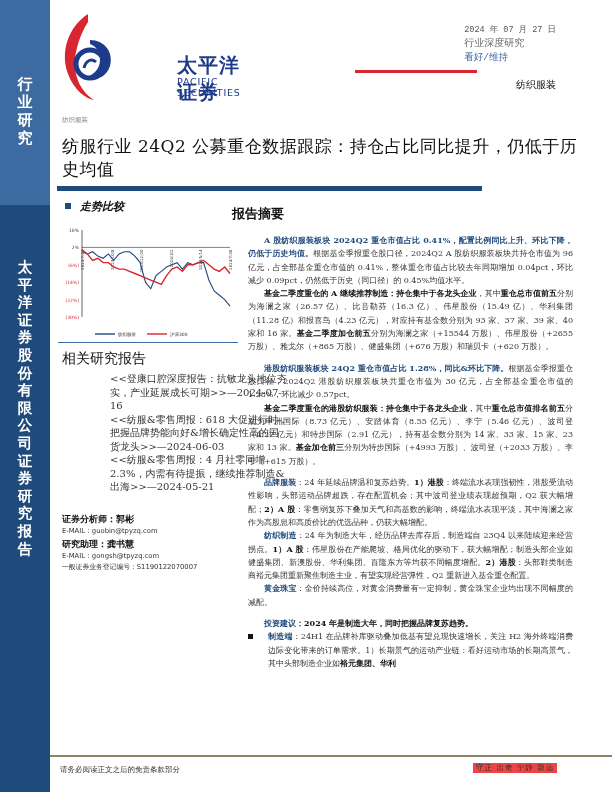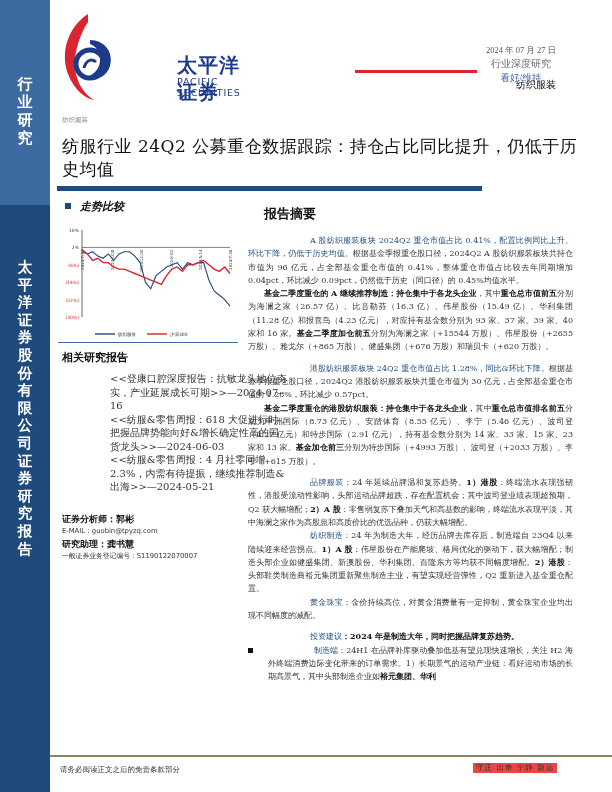--- a/index.html
+++ b/index.html
@@ -10,50 +10,50 @@
   .sidebar-bottom { position: absolute; left: 0; top: 205px; width: 50px; height: 587px; background: #1f4a7c; }
   .vtext { position: absolute; left: 0; width: 50px; text-align: center; color: #fff; font-weight: bold; font-size: 15px; line-height: 18px; }
   .vtext span { display: block; }
   .vtext-1 { top: 75px; }
   .vtext-2 { top: 258px; font-size: 14.5px; line-height: 17.6px; }
 
   .logo { position: absolute; left: 60px; top: 12px; width: 180px; height: 90px; }
   .logo-cn { position: absolute; left: 117px; top: 40px; font-family: "DejaVu Sans", sans-serif; font-weight: bold; font-size: 20px; color: #1e3a8a; letter-spacing: 1px; }
   .logo-en { position: absolute; left: 117px; top: 64px; font-family: "DejaVu Sans", sans-serif; font-size: 9.5px; color: #1e3a8a; letter-spacing: 0.8px; }
 
-  .hdr-right { position: absolute; right: 56px; top: 24px; text-align: center; font-family: Liberation Serif, serif; margin-top: 20px; }
+  .hdr-right { position: absolute; right: 56px; top: 24px; text-align: left; font-family: Liberation Mono, monospace; }
   .hdr-date { font-size: 8.5px; color: #555; line-height: 13px; }
   .hdr-type { font-size: 10px; color: #666; line-height: 14px; }
   .hdr-rating { font-size: 9.5px; color: #3d6aa0; line-height: 14px; }
   .hdr-redline { position: absolute; left: 355px; top: 70px; width: 122px; height: 3px; background: #d9252f; }
   .hdr-sector { position: absolute; right: 56px; top: 78px; font-family: "DejaVu Sans", sans-serif; font-size: 10px; color: #111; }
 
   .crumb { position: absolute; left: 62px; top: 116px; font-size: 6.5px; color: #888; font-family: "DejaVu Sans", sans-serif; }
   .title { position: absolute; left: 62px; top: 135px; width: 520px; font-size: 17px; line-height: 23px; color: #111; letter-spacing: 0.5px; }
   .title-bar { position: absolute; left: 57px; top: 186px; width: 425px; height: 5px; background: #1f4a7c; }
 
   .trend-h { position: absolute; left: 65px; top: 199px; font-size: 11px; font-weight: bold; font-style: italic; color: #111; }
   .trend-sq { display: inline-block; width: 6px; height: 6px; background: #1f4a7c; margin-right: 9px; vertical-align: 1px; }
 
   .chart { position: absolute; left: 60px; top: 222px; width: 180px; height: 125px; }
   .chart-sep { position: absolute; left: 58px; top: 342px; width: 180px; height: 1px; background: #3d6aa0; }
 
-  .rel-h { position: absolute; left: 62px; top: 350px; font-size: 11px; font-weight: bold; color: #111; }
+  .rel-h { position: absolute; left: 62px; top: 350px; font-size: 14px; font-weight: normal; color: #111; }
   .rel-list { position: absolute; left: 62px; top: 372px; width: 178px; font-size: 10px; line-height: 13.5px; color: #333; margin-left: 48px; }
   .rel-item { margin-bottom: 0; }
 
   .ana { position: absolute; left: 62px; top: 512px; width: 178px; font-family: "DejaVu Sans", sans-serif; color: #333; }
   .ana-name { font-family: "DejaVu Serif", serif; font-weight: bold; font-size: 9px; color: #111; line-height: 14px; }
   .ana-line { font-size: 6.8px; line-height: 11px; }
 
-  .sum-h { position: absolute; left: 264px; top: 205px; font-size: 13px; font-weight: bold; color: #111; }
+  .sum-h { position: absolute; left: 232px; top: 205px; font-size: 13px; font-weight: bold; color: #111; }
   .summary { position: absolute; left: 248px; top: 234px; width: 325px; font-size: 8px; line-height: 13.3px; color: #333; text-align: justify; }
   .summary p { text-indent: 2em; }
   .summary .gap { height: 8px; }
-  .hl { color: #1f4a7c; font-weight: normal; margin-left: 46px; }
+  .hl { color: #1f4a7c; font-weight: bold; }
   .bd { font-weight: bold; color: #111; }
   .ul { }
   .bullet-p { text-indent: 0 !important; padding-left: 20px; position: relative; }
   .bullet-p .sq { position: absolute; left: 0; top: 4px; width: 5px; height: 5px; background: #111; }
 
   .footer-line { position: absolute; left: 50px; top: 755px; width: 562px; height: 2px; background: #8c8464; }
   .footer-left { position: absolute; left: 60px; top: 765px; font-size: 7.5px; color: #333; }
   .footer-right { position: absolute; left: 473px; top: 763px; padding: 0 3px; background: #ef4444; font-size: 7.5px; color: #333; letter-spacing: 1px; }
 </style>
 </head>
@@ -142,20 +142,21 @@
 <div class="rel-list">
   <div class="rel-item">&lt;&lt;登康口腔深度报告：抗敏龙头地位夯实，产业延展成长可期&gt;&gt;—2024-07-16</div>
   <div class="rel-item">&lt;&lt;纺服&amp;零售周报：618 大促进行时，把握品牌势能向好&amp;增长确定性高的国货龙头&gt;&gt;—2024-06-03</div>
   <div class="rel-item">&lt;&lt;纺服&amp;零售周报：4 月社零同增 2.3%，内需有待提振，继续推荐制造&amp;出海&gt;&gt;—2024-05-21</div>
 </div>
 
 <div class="ana">
   <div class="ana-name">证券分析师：郭彬</div>
   <div class="ana-line">E-MAIL：guobin@tpyzq.com</div>
   <div class="ana-name">研究助理：龚书慧</div>
+  <div class="ana-line">E-MAIL：gongsh@tpyzq.com</div>
   <div class="ana-line">一般证券业务登记编号：S1190122070007</div>
 </div>
 
 <div class="sum-h">报告摘要</div>
 <div class="summary">
   <p><span class="hl">A 股纺织服装板块 2024Q2 重仓市值占比 0.41%，配置比例同比上升、环比下降，仍低于历史均值。</span><span>根据基金季报重仓股口径，2024Q2 A 股纺织服装板块共持仓市值为 96 亿元，占全部基金重仓市值的 0.41%，整体重仓市值占比较去年同期增加 0.04pct，环比减少 0.09pct，仍然低于历史（同口径）的 0.45%均值水平。</span></p>
   <p><span class="bd">基金二季度重仓的 A 继续推荐制造：持仓集中于各龙头企业</span><span>，其中</span><span class="bd">重仓总市值前五</span><span>分别为海澜之家（26.57 亿）、比音勒芬（16.3 亿）、伟星股份（15.49 亿）、华利集团（11.28 亿）和报喜鸟（4.23 亿元），对应持有基金数分别为 93 家、37 家、39 家、40 家和 16 家。</span><span class="bd">基金二季度加仓前五</span><span>分别为海澜之家（+15544 万股）、伟星股份（+2655 万股）、雅戈尔（+865 万股）、健盛集团（+676 万股）和瑞贝卡（+620 万股）。</span></p>
   <div class="gap"></div>
   <p><span class="hl">港股纺织服装板块 24Q2 重仓市值占比 1.28%，同比&amp;环比下降。</span><span>根据基金季报重仓股口径，2024Q2 港股纺织服装板块共重仓市值为 30 亿元，占全部基金重仓市值的 1.28%，环比减少 0.57pct。</span></p>
   <p><span class="bd">基金二季度重仓的港股纺织服装：持仓集中于各龙头企业</span><span>，其中</span><span class="bd">重仓总市值排名前五</span><span>分别为申洲国际（8.73 亿元）、安踏体育（8.55 亿元）、李宁（5.46 亿元）、波司登（4.27 亿元）和特步国际（2.91 亿元），持有基金数分别为 14 家、33 家、15 家、23 家和 13 家。</span><span class="bd">基金加仓前三</span><span>分别为特步国际（+4993 万股）、波司登（+2033 万股）、李宁（+615 万股）。</span></p>

